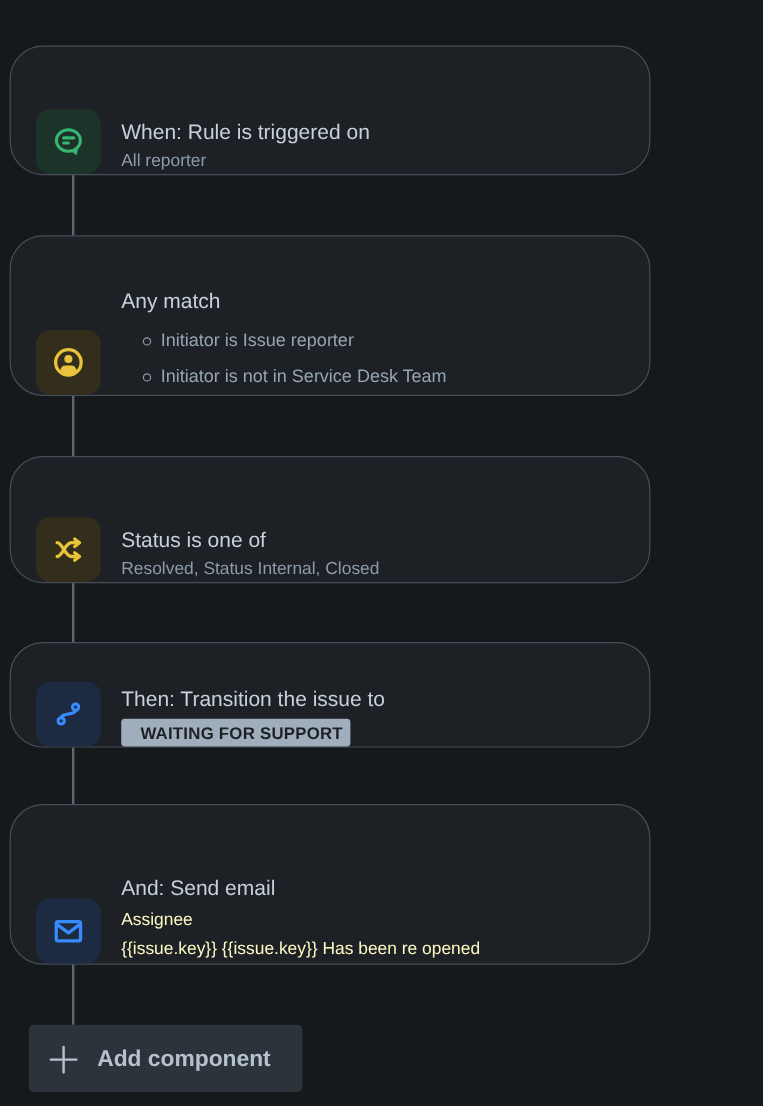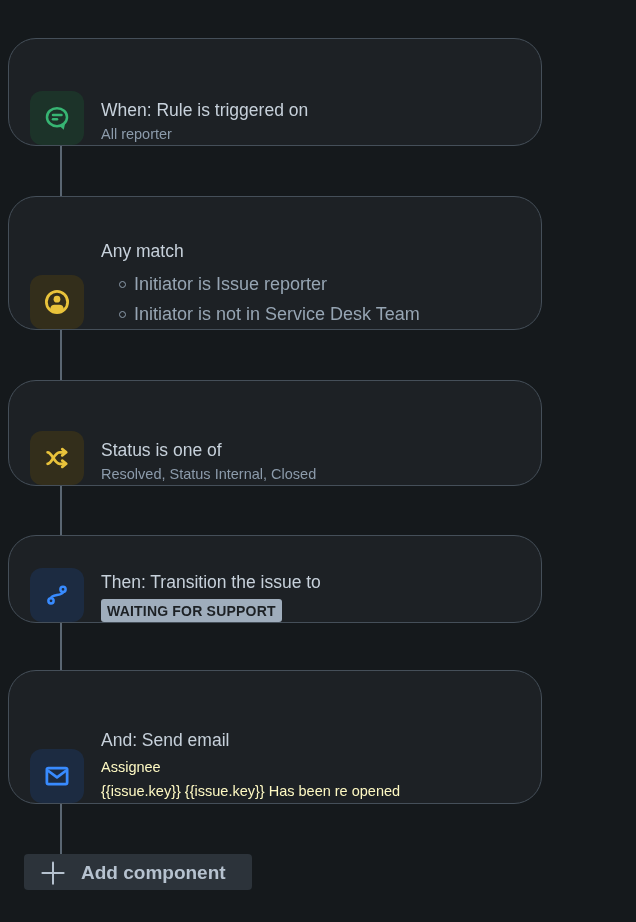--- a/index.html
+++ b/index.html
@@ -52,54 +52,54 @@
     color:#8C9BAB;
     line-height:21px;
     margin-top:2px;
   }
   .bullet-list{
     list-style:none;margin:6px 0 0 0;padding:0;
   }
   .bullet-list li{
     position:relative;
     padding-left:33px;
-    font-size:18px;
+    font-size:15px;
     color:#96A5B3;
     line-height:30px;
   }
   .bullet-list li::before{
     content:"";
     position:absolute;
     left:18px;top:12px;
     width:5px;height:5px;
     border:1.5px solid #8C9BAB;
     border-radius:50%;
   }
   .status-badge{
     display:inline-block;
     background:#9FADBC;
     color:#1D2125;
     font-weight:700;
     font-size:14px;
     line-height:14px;
     letter-spacing:0.2px;
-    padding:5px 6px 4px 6px;
+    padding:5px 6px 4px 16px;
     border-radius:3px;
     margin-top:5px;
     text-transform:uppercase;
   }
   .email-lines{margin-top:3px;}
   .email-line{
     font-size:14.5px;
     color:#fef9c3;
     line-height:24px;
   }
   .add-btn{
     margin-left:24px;
-    height:36px;
+    height:56px;
     border:none;
     background:#2C333A;
     border-radius:4px;
     display:inline-flex;
     align-items:center;
     gap:13px;
     padding:1px 26px 0 14px;
     color:#B6C2CF;
     font-family:inherit;
     font-size:19px;

